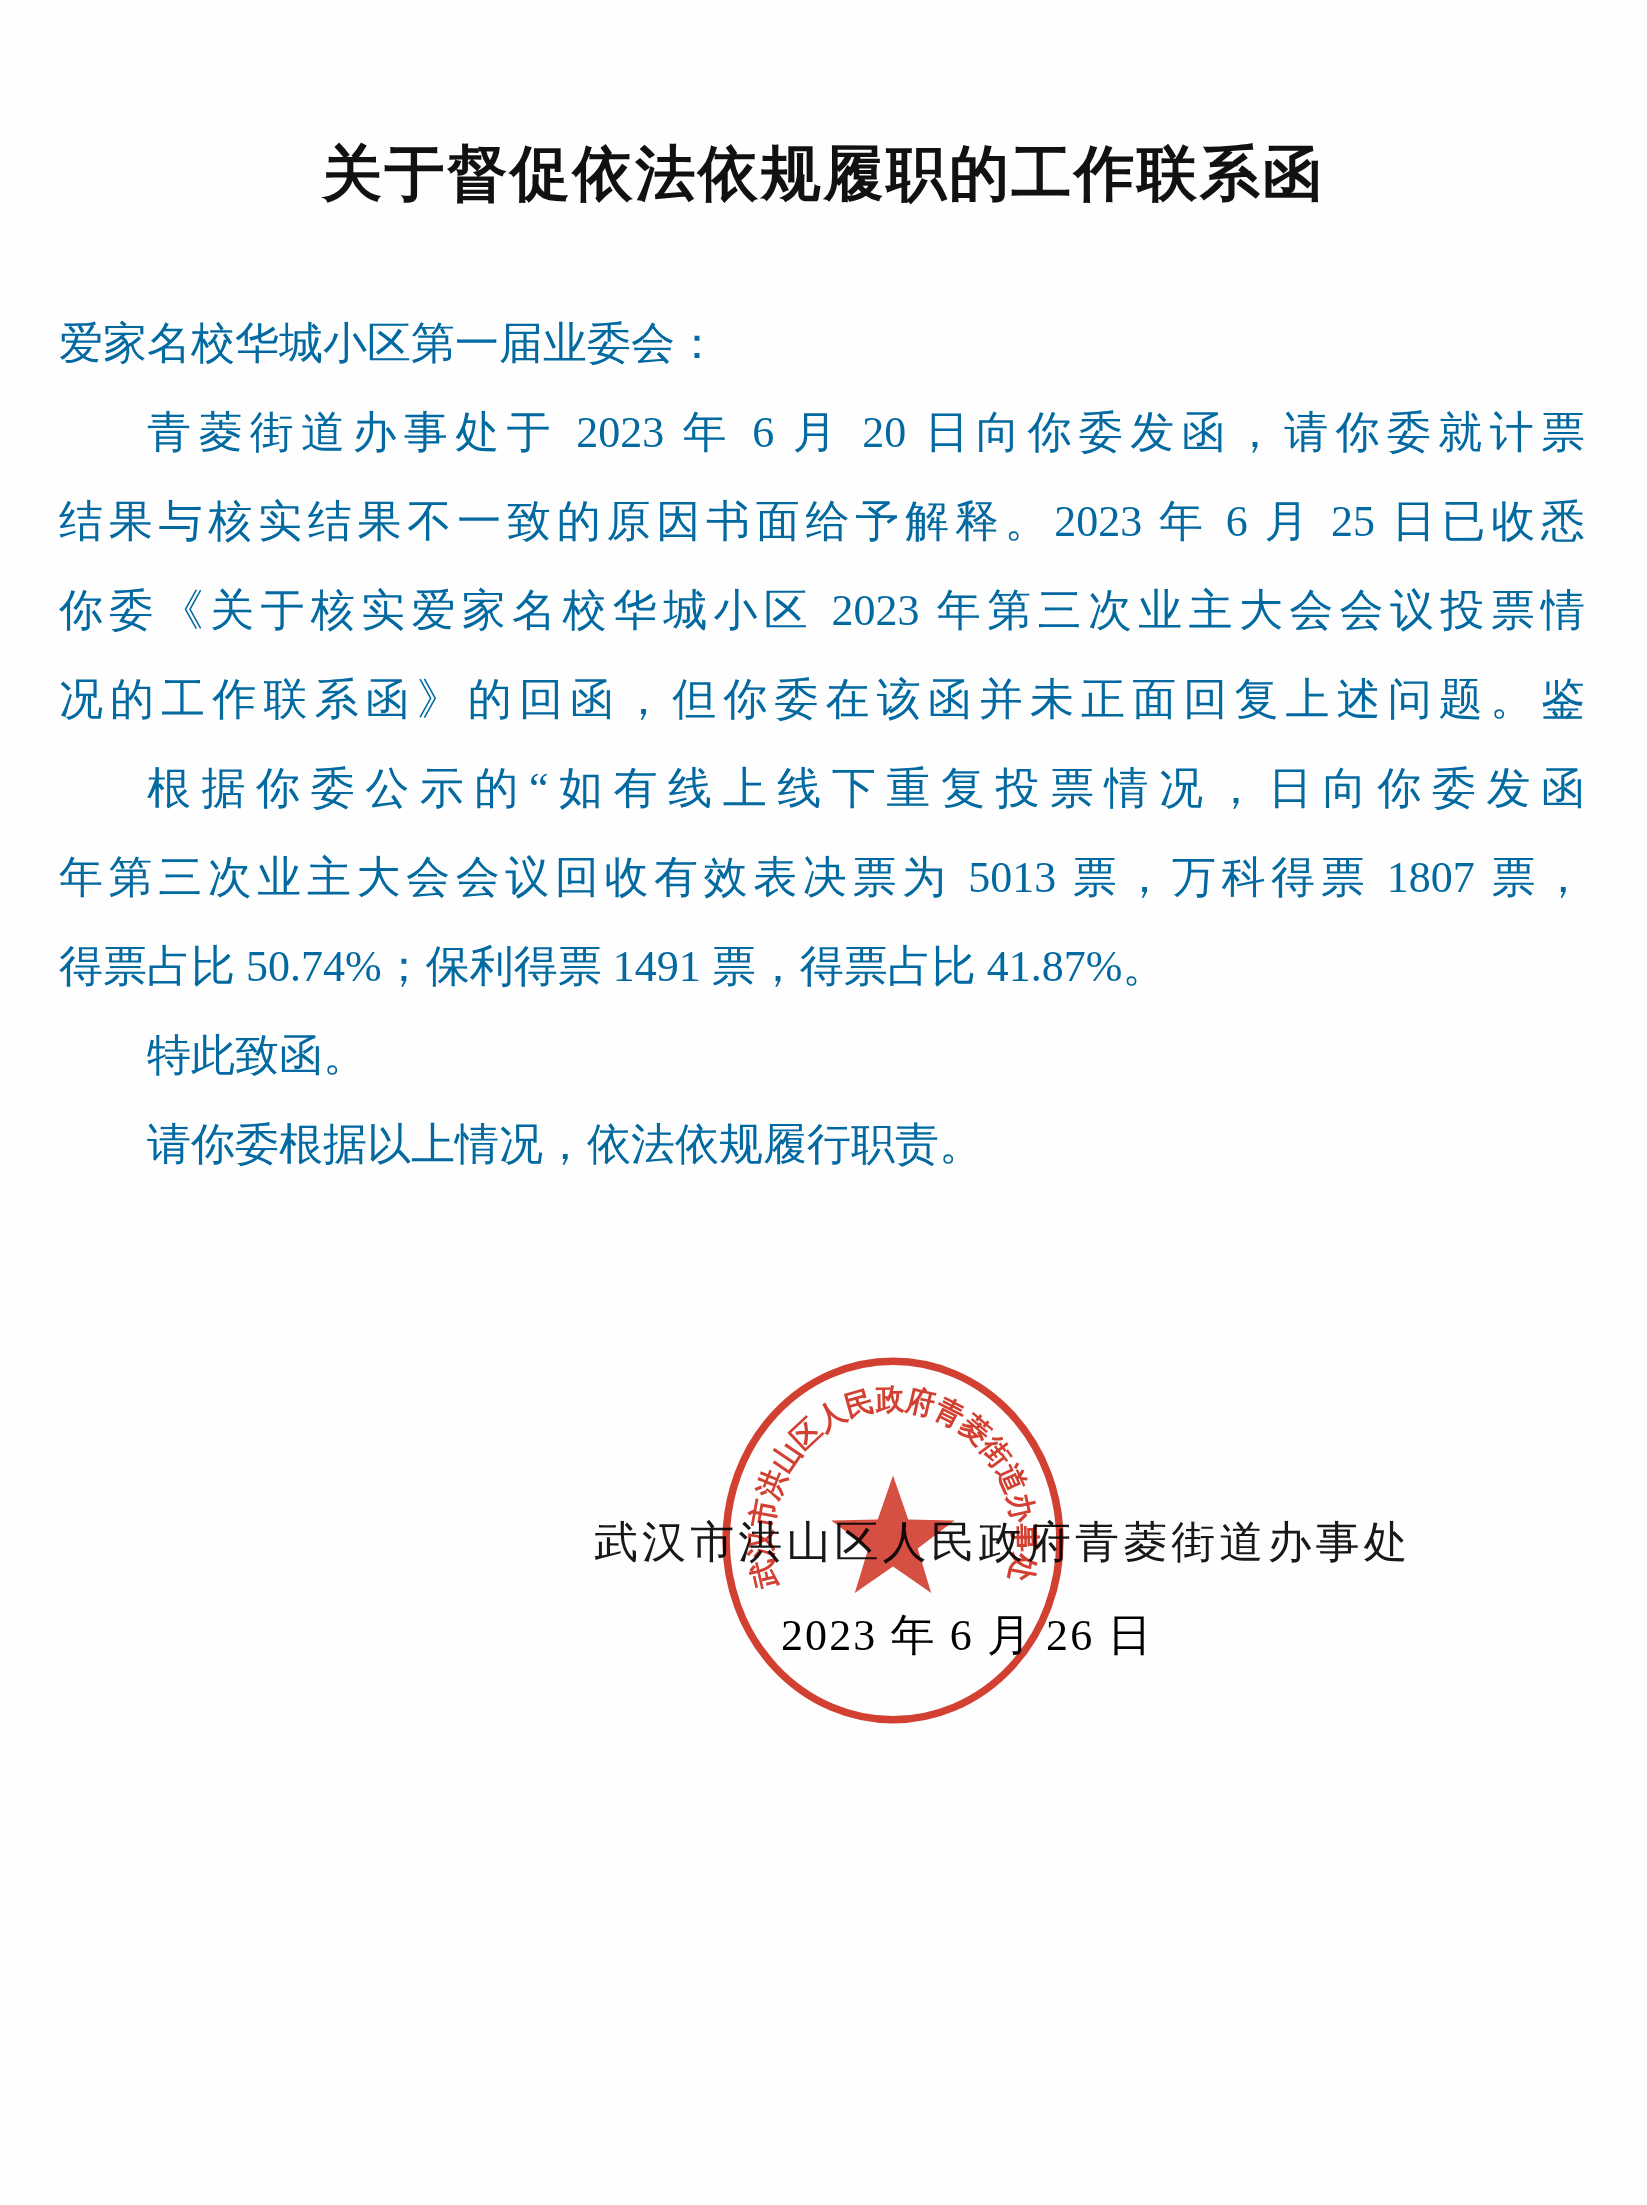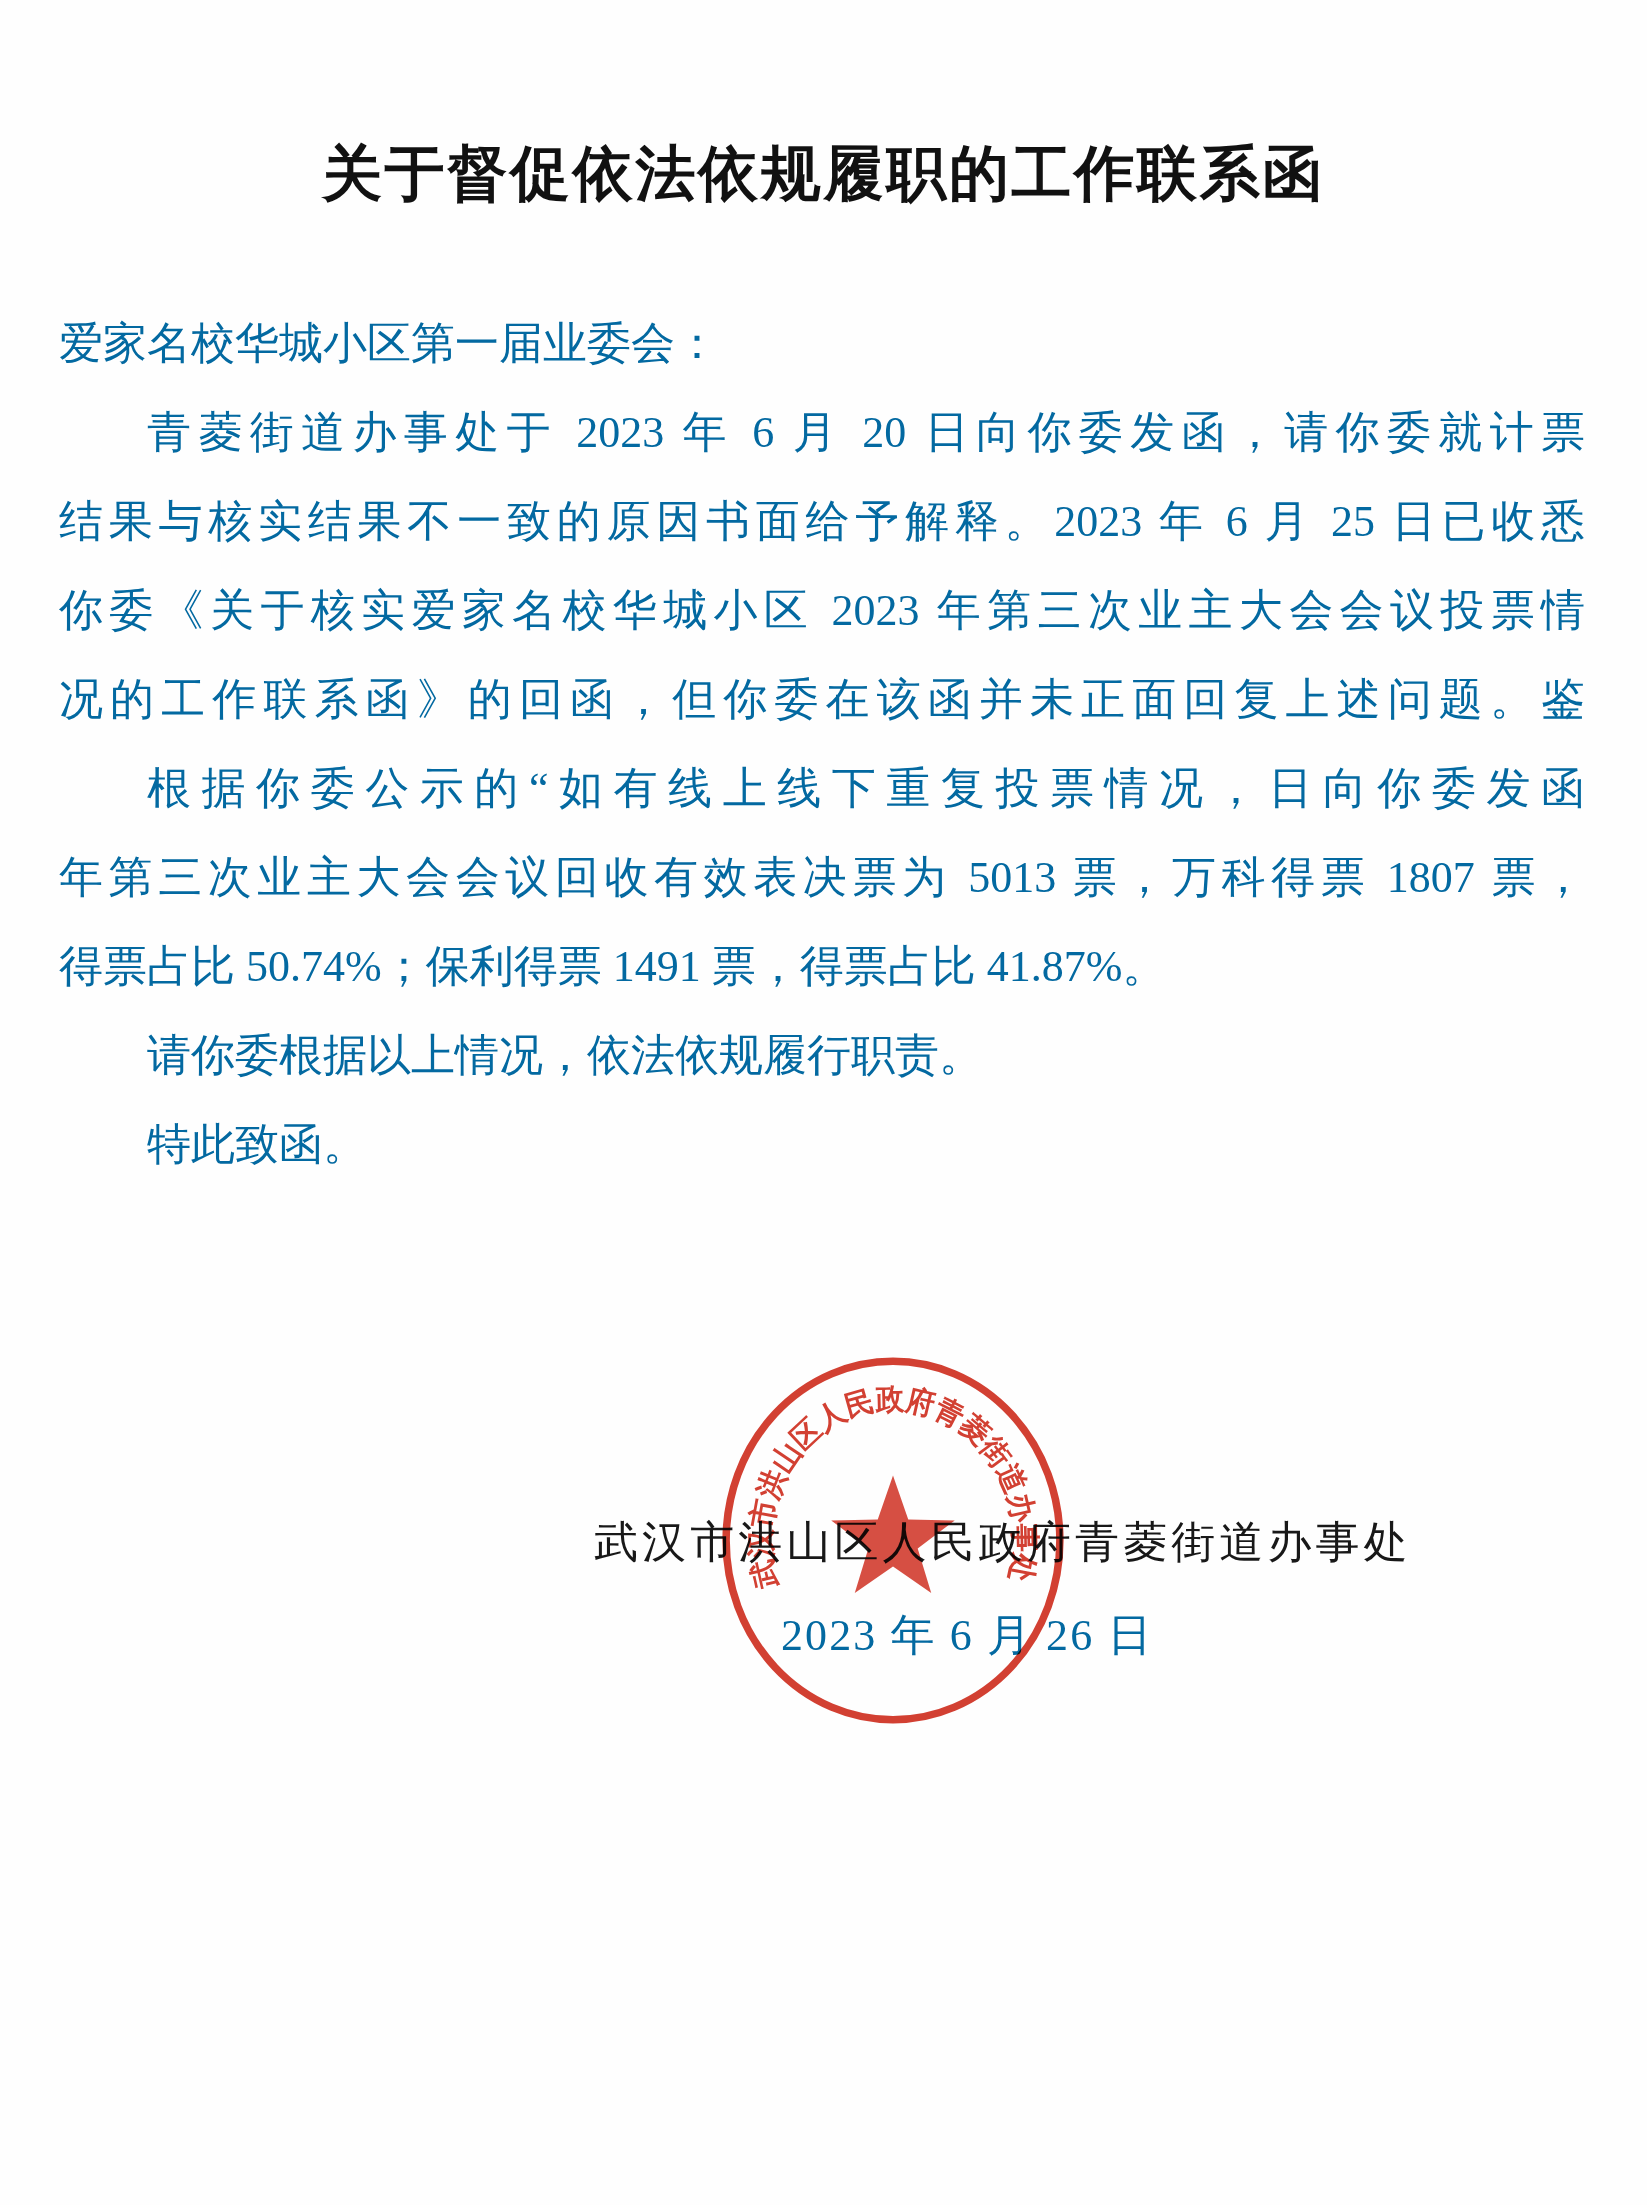--- a/index.html
+++ b/index.html
@@ -55,21 +55,21 @@
     color: #181818;
     z-index: 1;
   }
   .date {
     position: absolute;
     top: 1606px;
     left: 781px;
     font-size: 44px;
     letter-spacing: 2.1px;
     white-space: nowrap;
-    color: #0369a1;
+    color: #000000;
     z-index: 1;
   }
   .seal {
     position: absolute;
     left: 715px;
     top: 1349px;
     width: 356px;
     height: 383px;
     z-index: 2;
     mix-blend-mode: multiply;
@@ -100,22 +100,22 @@
 
   <div class="body-text" id="body-lines">
       <div class="line">爱家名校华城小区第一届业委会：</div>
       <div class="line indent justify">青菱街道办事处于 2023 年 6 月 20 日向你委发函，请你委就计票</div>
       <div class="line justify">结果与核实结果不一致的原因书面给予解释。2023 年 6 月 25 日已收悉</div>
       <div class="line justify">你委《关于核实爱家名校华城小区 2023 年第三次业主大会会议投票情</div>
       <div class="line justify">况的工作联系函》的回函，但你委在该函并未正面回复上述问题。鉴</div>
       <div class="line indent justify">根据你委公示的“如有线上线下重复投票情况，日向你委发函</div>
       <div class="line justify">年第三次业主大会会议回收有效表决票为 5013 票，万科得票 1807 票，</div>
       <div class="line">得票占比 50.74%；保利得票 1491 票，得票占比 41.87%。</div>
+      <div class="line indent">特此致函。</div>
       <div class="line indent">请你委根据以上情况，依法依规履行职责。</div>
-      <div class="line indent">特此致函。</div>
     </div>
 
   <div class="signature">武汉市洪山区人民政府青菱街道办事处</div>
 
   <div class="date">2023 年 6 月 26 日</div>
 
   <svg class="seal" viewBox="0 0 520 560" xmlns="http://www.w3.org/2000/svg">
     <ellipse class="ring" cx="260" cy="280" rx="244" ry="262"></ellipse>
     <path id="sealArc" d="M 92.7 345.7 A 178 192 0 1 1 427.3 345.7" fill="none"></path>
     <text class="seal-text">

